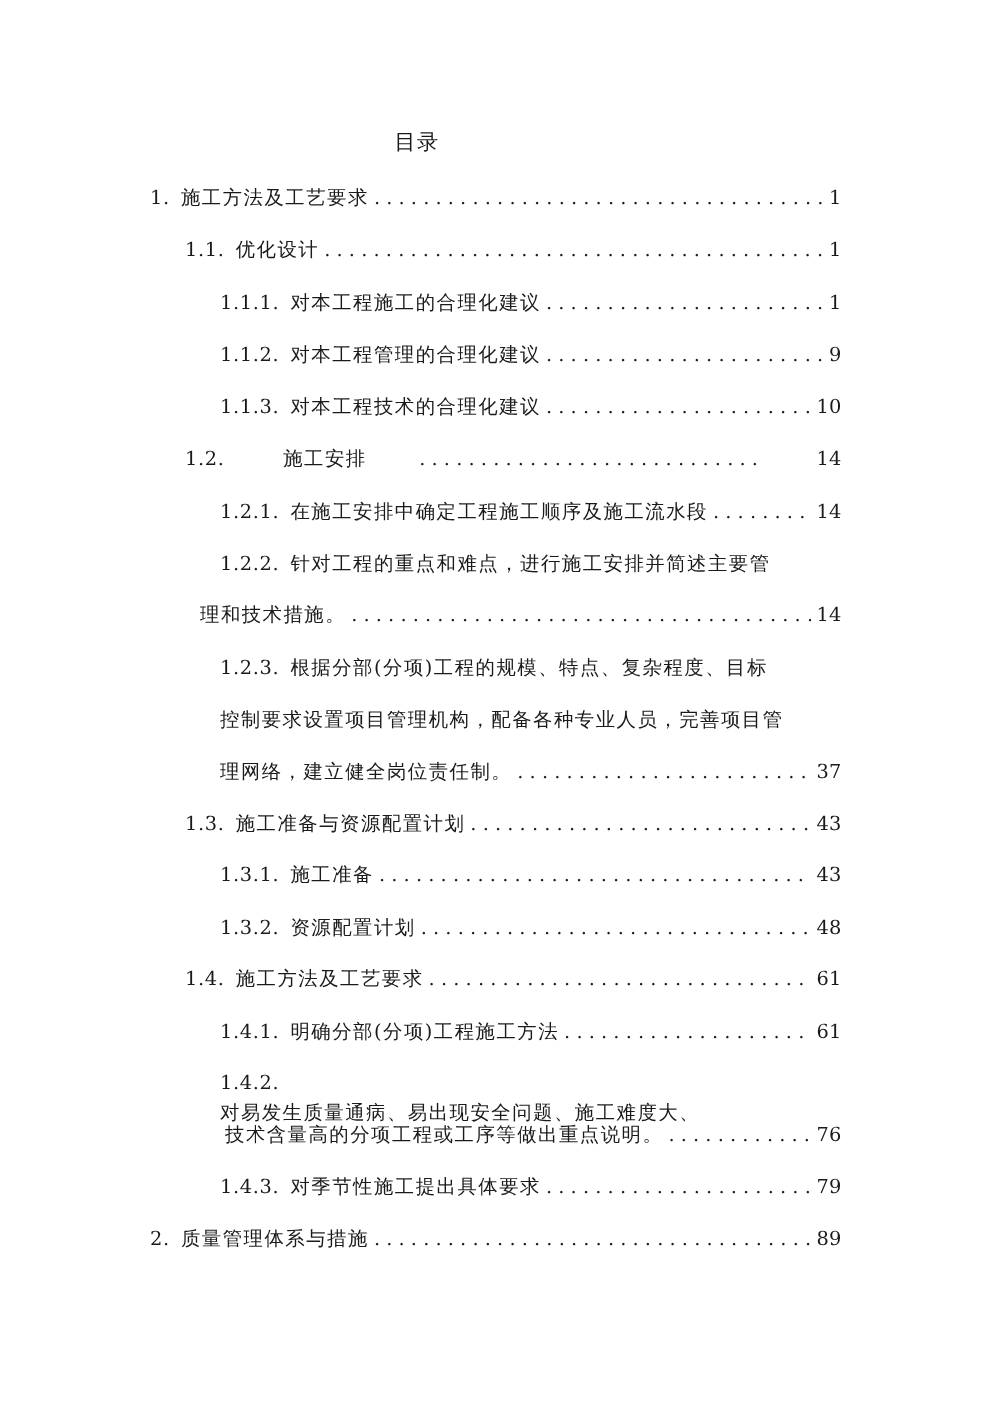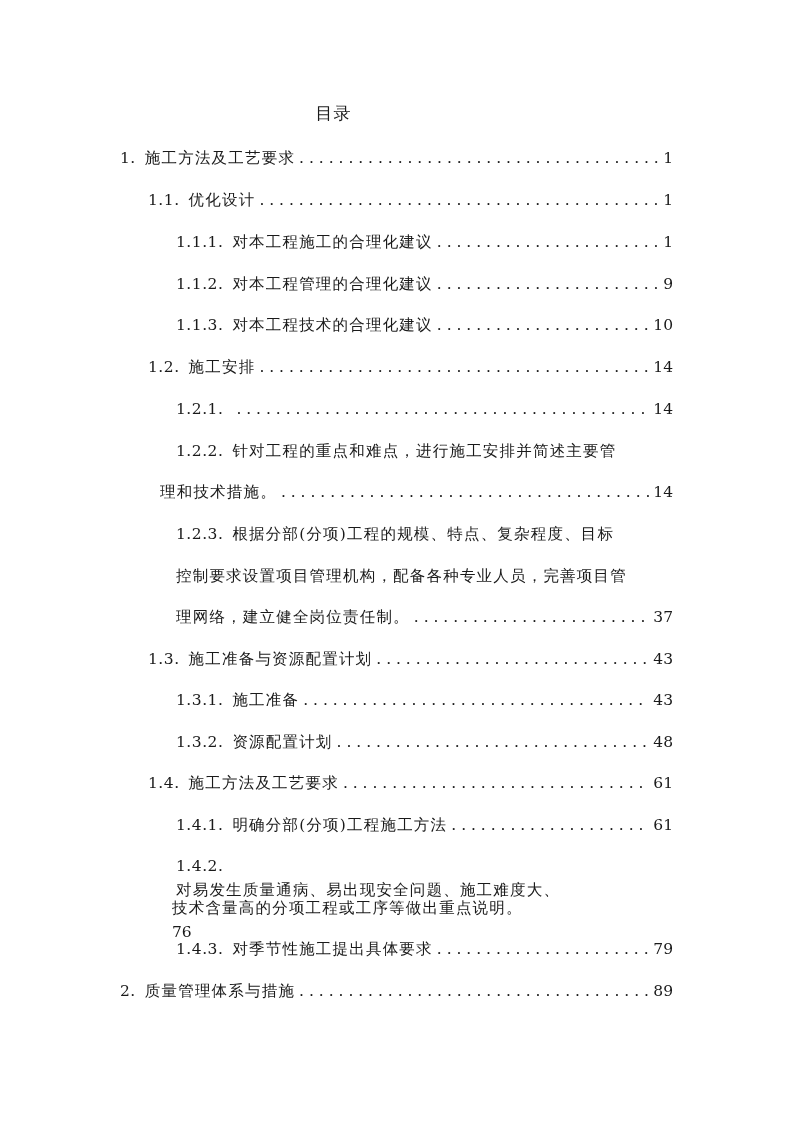--- a/index.html
+++ b/index.html
@@ -52,29 +52,30 @@
     <span class="page">9</span>
   </div>
 
   <div class="line" style="top:313px; left:176px;">
     <span class="num">1.1.3.</span>
     <span class="text">对本工程技术的合理化建议</span>
     <span class="leader"></span>
     <span class="page">10</span>
   </div>
 
-  <div class="line" style="top:355px; left:148px;">
+  <div class="line" style="top:355px; left:148px;gap:38px;">
     <span class="num">1.2.</span>
     <span class="text">施工安排</span>
     <span class="leader"></span>
     <span class="page">14</span>
   </div>
 
   <div class="line" style="top:397px; left:176px;">
     <span class="num">1.2.1.</span>
+    <span class="text">在施工安排中确定工程施工顺序及施工流水段</span>
     <span class="leader"></span>
     <span class="page">14</span>
   </div>
 
   <div class="line" style="top:439px; left:176px;">
     <span class="num">1.2.2.</span>
     <span class="text">针对工程的重点和难点，进行施工安排并简述主要管</span>
   </div>
   <div class="line" style="top:480px; left:160px;">
     <span class="cont">理和技术措施。</span>
@@ -127,21 +128,21 @@
     <span class="num">1.4.1.</span>
     <span class="text">明确分部(分项)工程施工方法</span>
     <span class="leader"></span>
     <span class="page">61</span>
   </div>
 
   <div class="line" style="top:854px; left:176px;flex-direction:column;">
     <span class="num">1.4.2.</span>
     <span class="text">对易发生质量通病、易出现安全问题、施工难度大、</span>
   </div>
-  <div class="line" style="top:896px; left:168px;flex-direction:column;">
+  <div class="line" style="top:896px; left:180px;">
     <span class="cont">技术含量高的分项工程或工序等做出重点说明。</span>
     <span class="leader"></span>
     <span class="page">76</span>
   </div>
 
   <div class="line" style="top:937px; left:176px;">
     <span class="num">1.4.3.</span>
     <span class="text">对季节性施工提出具体要求</span>
     <span class="leader"></span>
     <span class="page">79</span>

